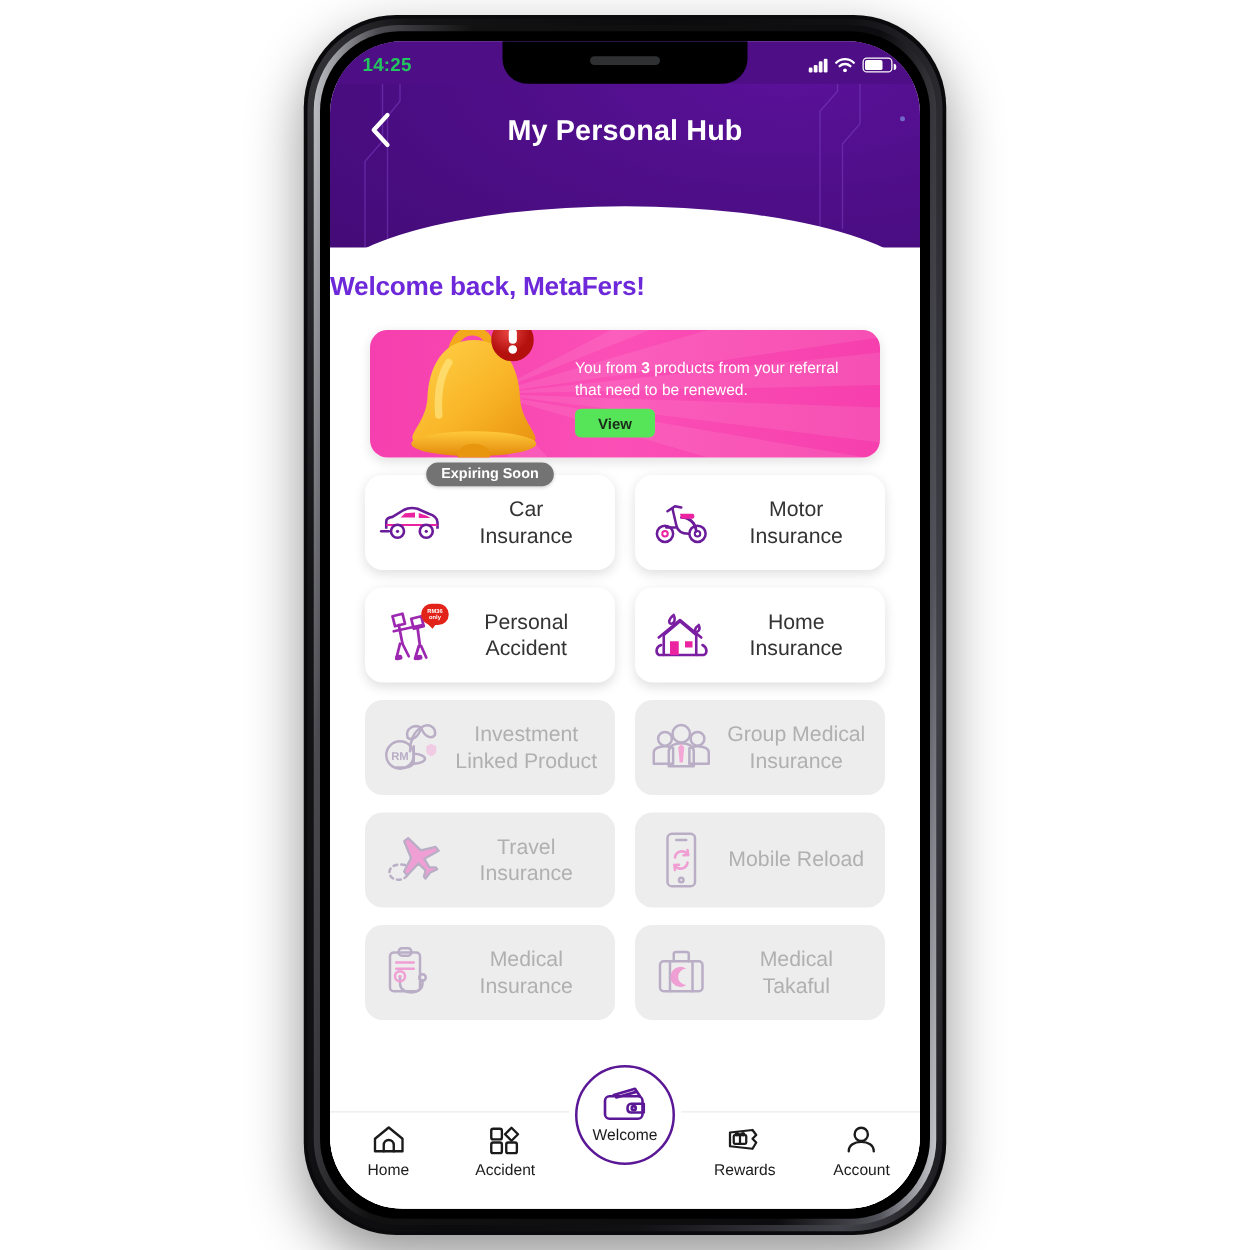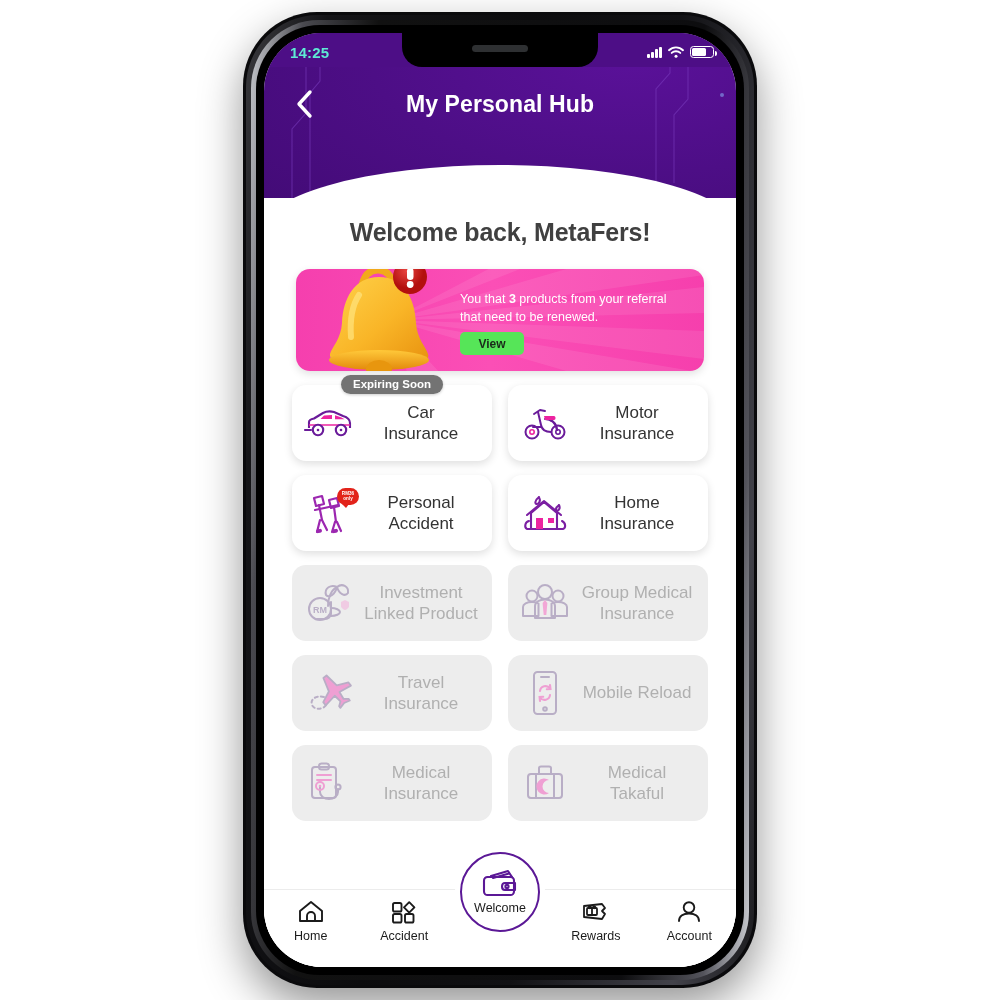--- a/index.html
+++ b/index.html
@@ -57,21 +57,21 @@
     width:56px; height:7px; border-radius:4px; background:#2e3032;
   }
 
   
   .statusbar {
     position:absolute; top:0; left:0; right:0; height:34px;
     background:#4D0E86;
     z-index: 30;
     display:flex; align-items:center; justify-content:space-between;
     padding: 4px 22px 0 26px;
-    color:#5eead4;
+    color:#22c55e;
   }
   .status-time { font-size: 15px; font-weight:700; letter-spacing:.2px; }
   .status-right { display:flex; align-items:center; gap:6px; }
   .bars { display:flex; align-items:flex-end; gap:1.5px; height:11px; }
   .bars i { display:block; width:2.6px; background:#fff; border-radius:1px; }
   .bars i:nth-child(1){height:4px}.bars i:nth-child(2){height:6px}
   .bars i:nth-child(3){height:8.5px}.bars i:nth-child(4){height:11px}
   .batt {
     width:24px;height:12px;border:1.6px solid #fff;border-radius:3.5px;
     position:relative; padding:1.4px;
@@ -109,21 +109,21 @@
     z-index: 11;
   }
 
   
   .content {
     position:absolute; top:165px; left:0; right:0; bottom:0;
     background:#fff; z-index: 14;
     overflow:hidden;
   }
   .welcome {
-    text-align:center; font-size:25px; font-weight:700; color:#404040;
+    font-size:21px; font-weight:700; color:#6d28d9;
     padding: 20px 0 0 0; letter-spacing:-.2px;
   }
 
   
   .banner {
     position:relative;
     margin: 22px 32px 0 32px;
     height: 102px;
     border-radius: 14px;
     background: linear-gradient(92deg,#F53FAE 0%,#FB4FB6 48%,#F63FAD 100%);
@@ -347,21 +347,21 @@
 
             <g>
               <circle cx="100" cy="18" r="17" fill="url(#dotg)"></circle>
               <rect x="97" y="9" width="6.5" height="12" rx="3.2" fill="#fff"></rect>
               <circle cx="100.2" cy="25.5" r="3.4" fill="#fff"></circle>
             </g>
           </svg>
         </div>
 
         <div class="banner-text">
-          <span>You that </span><b>3</b><span> products from your referral that need to be renewed.</span>
+          <span>You from </span><b>3</b><span> products from your referral that need to be renewed.</span>
         </div>
 
         <div class="view-btn">View</div>
       </div>
 
 
       <div class="grid">
 
         <div class="card">
           <div class="badge-expiring">Expiring Soon</div>

